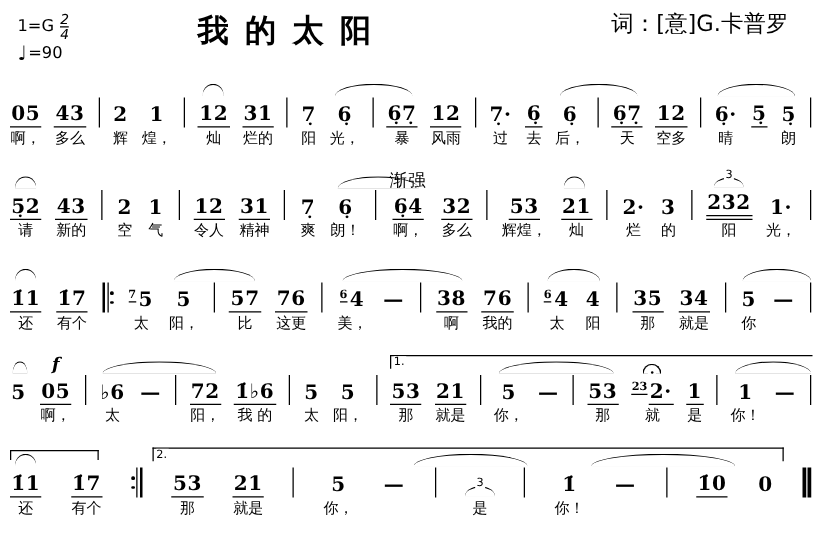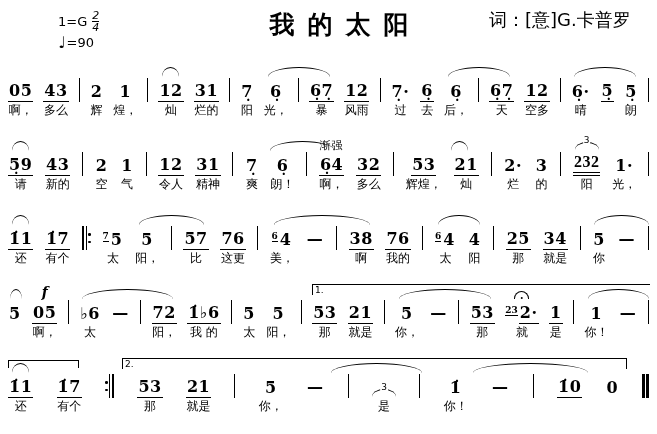--- a/index.html
+++ b/index.html
@@ -1,56 +1,56 @@
 <!DOCTYPE html>
 <html><head>
 <meta charset="utf-8">
 <style>
   html,body{margin:0;padding:0;background:#fff;color:#000;}
   body{width:657px;height:434px;overflow:hidden;font-family:"DejaVu Sans",sans-serif;}
   .page{padding:6px 8px 0 8px;}
 
   
-  .header{display:grid;grid-template-columns:150px 1fr 160px;align-items:start;height:52px;margin-left:44px;}
+  .header{display:grid;grid-template-columns:150px 1fr 160px;align-items:start;height:52px;}
   .keyblock{font-size:13px;line-height:15px;padding-left:6px;padding-top:4px;}
   .keyline{display:flex;align-items:center;gap:5px;}
   .frac{display:inline-flex;flex-direction:column;align-items:center;font-size:11px;line-height:11px;}
   .frac .den{border-top:1px solid #000;}
   .tempo{display:flex;align-items:center;gap:1px;margin-top:2px;}
   .tnote{font-size:16px;line-height:14px;}
-  .title{text-align:center;font-family:"DejaVu Serif","DejaVu Sans",serif;font-weight:bold;
+  .title{text-align:left;font-family:"DejaVu Serif","DejaVu Sans",serif;font-weight:bold;
          font-size:25px;letter-spacing:13px;padding-top:2px;white-space:nowrap;}
   .credits{font-size:18px;line-height:16px;padding-top:6px;white-space:nowrap;}
 
   
   #score{margin-top:4px;}
   .system{margin-bottom:17px;}
   .cells{position:relative;display:flex;justify-content:space-between;align-items:flex-end;width:641px;}
   .cell{display:flex;flex-direction:column;align-items:center;}
   .mrow{height:15px;display:flex;align-items:flex-end;justify-content:center;}
   .nrow{height:25px;display:flex;align-items:flex-end;justify-content:center;}
   .lrow{height:17px;font-size:12px;line-height:16px;white-space:nowrap;text-align:center;}
 
   .nt{font-family:"DejaVu Serif","DejaVu Sans",serif;font-weight:bold;font-size:16px;
       line-height:21px;letter-spacing:0.5px;padding:0 1px;}
   .nt.u1{border-bottom:1.5px solid #000;text-align:right;}
-  .nt.u2{border-bottom:4px double #000;font-family:Liberation Serif, serif;}
+  .nt.u2{border-bottom:4px double #000;}
   .grace{font-family:"DejaVu Serif",serif;font-weight:bold;font-size:9px;line-height:9px;
          border-bottom:1px solid #000;display:inline-block;transform:translateY(-8px);margin-right:1px;}
 
   
   .bar{display:flex;align-items:center;gap:1.5px;height:24px;}
   .bl{width:1px;height:24px;background:#000;display:inline-block;}
   .bl.th{width:2.5px;}
   .bdots{display:flex;flex-direction:column;justify-content:center;gap:5px;height:24px;}
   .bdots i{width:2.5px;height:2.5px;background:#000;border-radius:50%;display:block;}
 
   
   .fmark{font-family:"DejaVu Serif",serif;font-style:italic;font-weight:bold;font-size:14px;line-height:13px;}
-  .cresc{font-size:11px;line-height:11px;letter-spacing:1px;}
+  .cresc{font-size:14px;line-height:11px;letter-spacing:1px;}
   .ferm{position:relative;width:13px;height:7px;border:1.4px solid #000;border-bottom:none;
         border-radius:8px 8px 0 0;}
   .ferm:after{content:"";position:absolute;left:50%;bottom:0;transform:translateX(-50%);
         width:2.5px;height:2.5px;background:#000;border-radius:50%;}
   .tri{position:relative;width:24px;height:7px;border-top:1px solid #000;
        border-radius:50% 50% 0 0/100% 100% 0 0;margin-bottom:1px;}
   .tri span{position:absolute;left:50%;top:-7px;transform:translateX(-50%);
        background:#fff;font-size:9px;line-height:9px;padding:0 1px;}
 
   
@@ -290,21 +290,21 @@
           <div class="ov-arc" style="left: 259.6px; width: 62.65px;"></div>
           <div class="ov-arc" style="left: 439.6px; width: 62.65px;"></div>
           <div class="ov-arc" style="left: 566px; width: 61.9px;"></div>
         </div>
       </div>
       <div class="system">
         <div class="cells">
           <div class="cell">
             <div class="mrow"></div>
             <div class="nrow">
-              <span class="nt u1">5̣9</span>
+              <span class="nt u1">5̣2</span>
             </div>
             <div class="lrow">请</div>
           </div>
           <div class="cell">
             <div class="mrow"></div>
             <div class="nrow">
               <span class="nt u1">43</span>
             </div>
             <div class="lrow">新的</div>
           </div>
@@ -633,21 +633,21 @@
             <div class="nrow">
               <div class="bar">
                 <i class="bl"></i>
               </div>
             </div>
             <div class="lrow"></div>
           </div>
           <div class="cell">
             <div class="mrow"></div>
             <div class="nrow">
-              <span class="nt u1">25</span>
+              <span class="nt u1">35</span>
             </div>
             <div class="lrow">那</div>
           </div>
           <div class="cell">
             <div class="mrow"></div>
             <div class="nrow">
               <span class="nt u1">34</span>
             </div>
             <div class="lrow">就是</div>
           </div>

